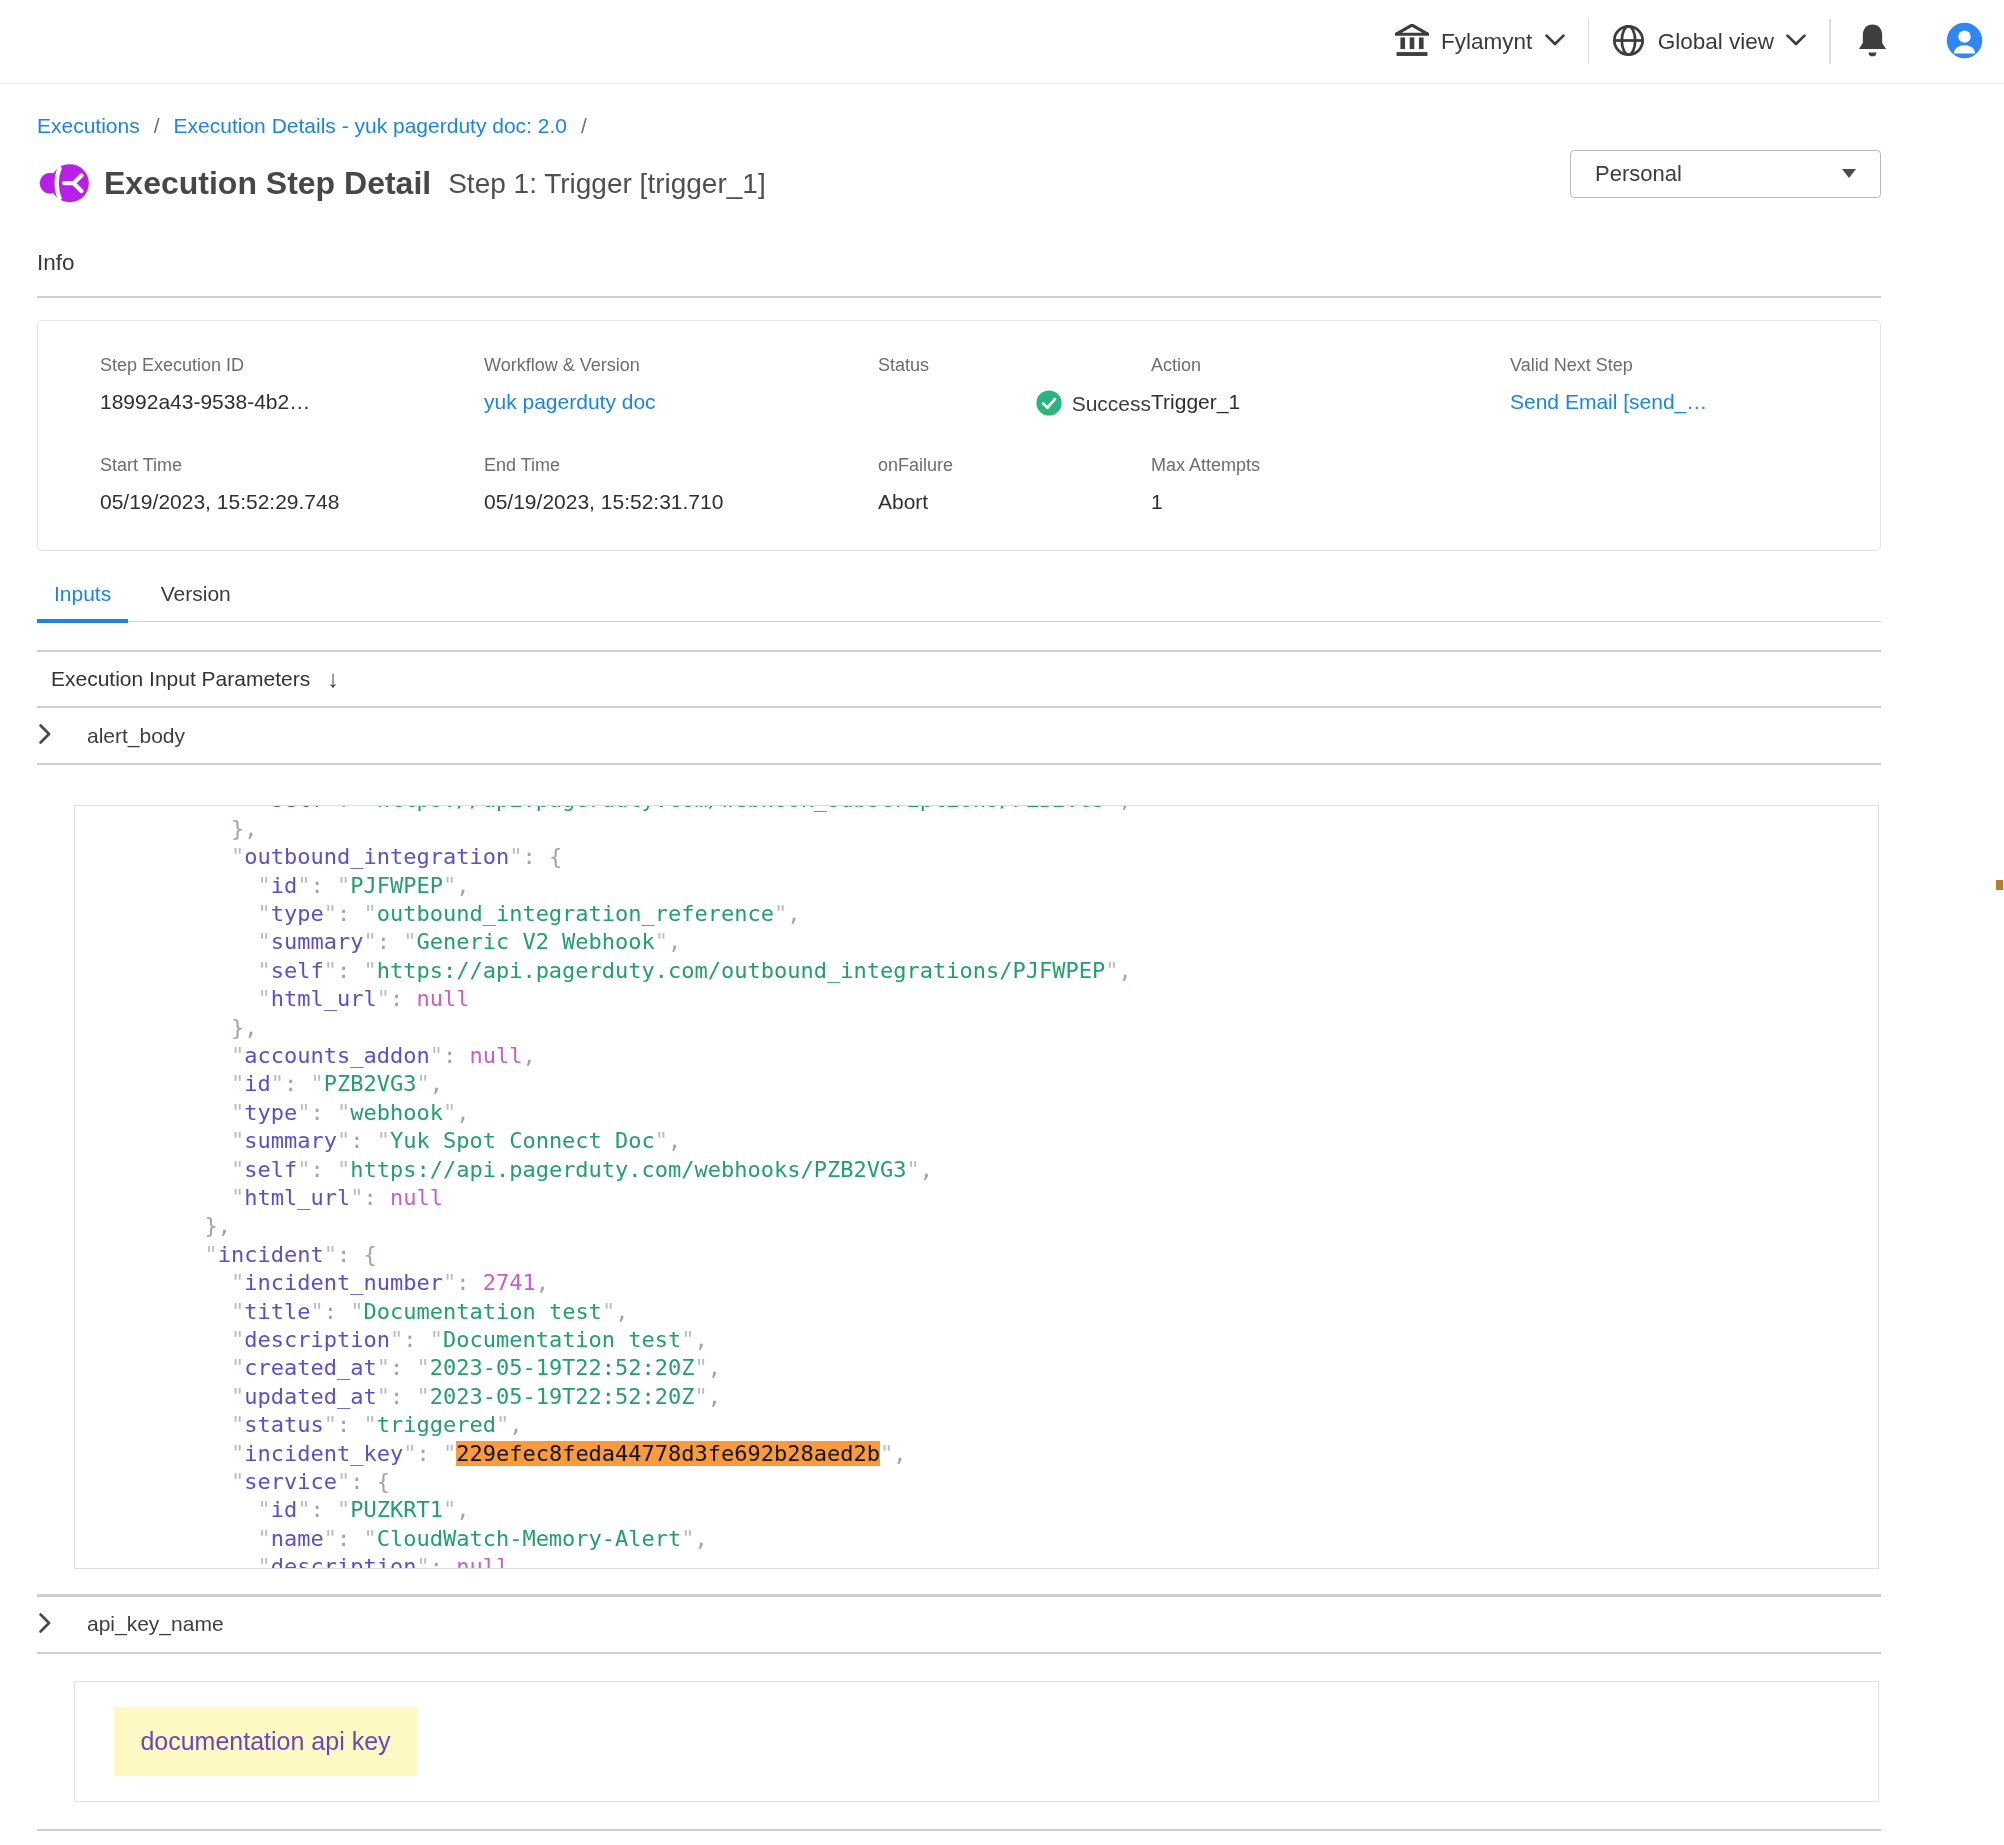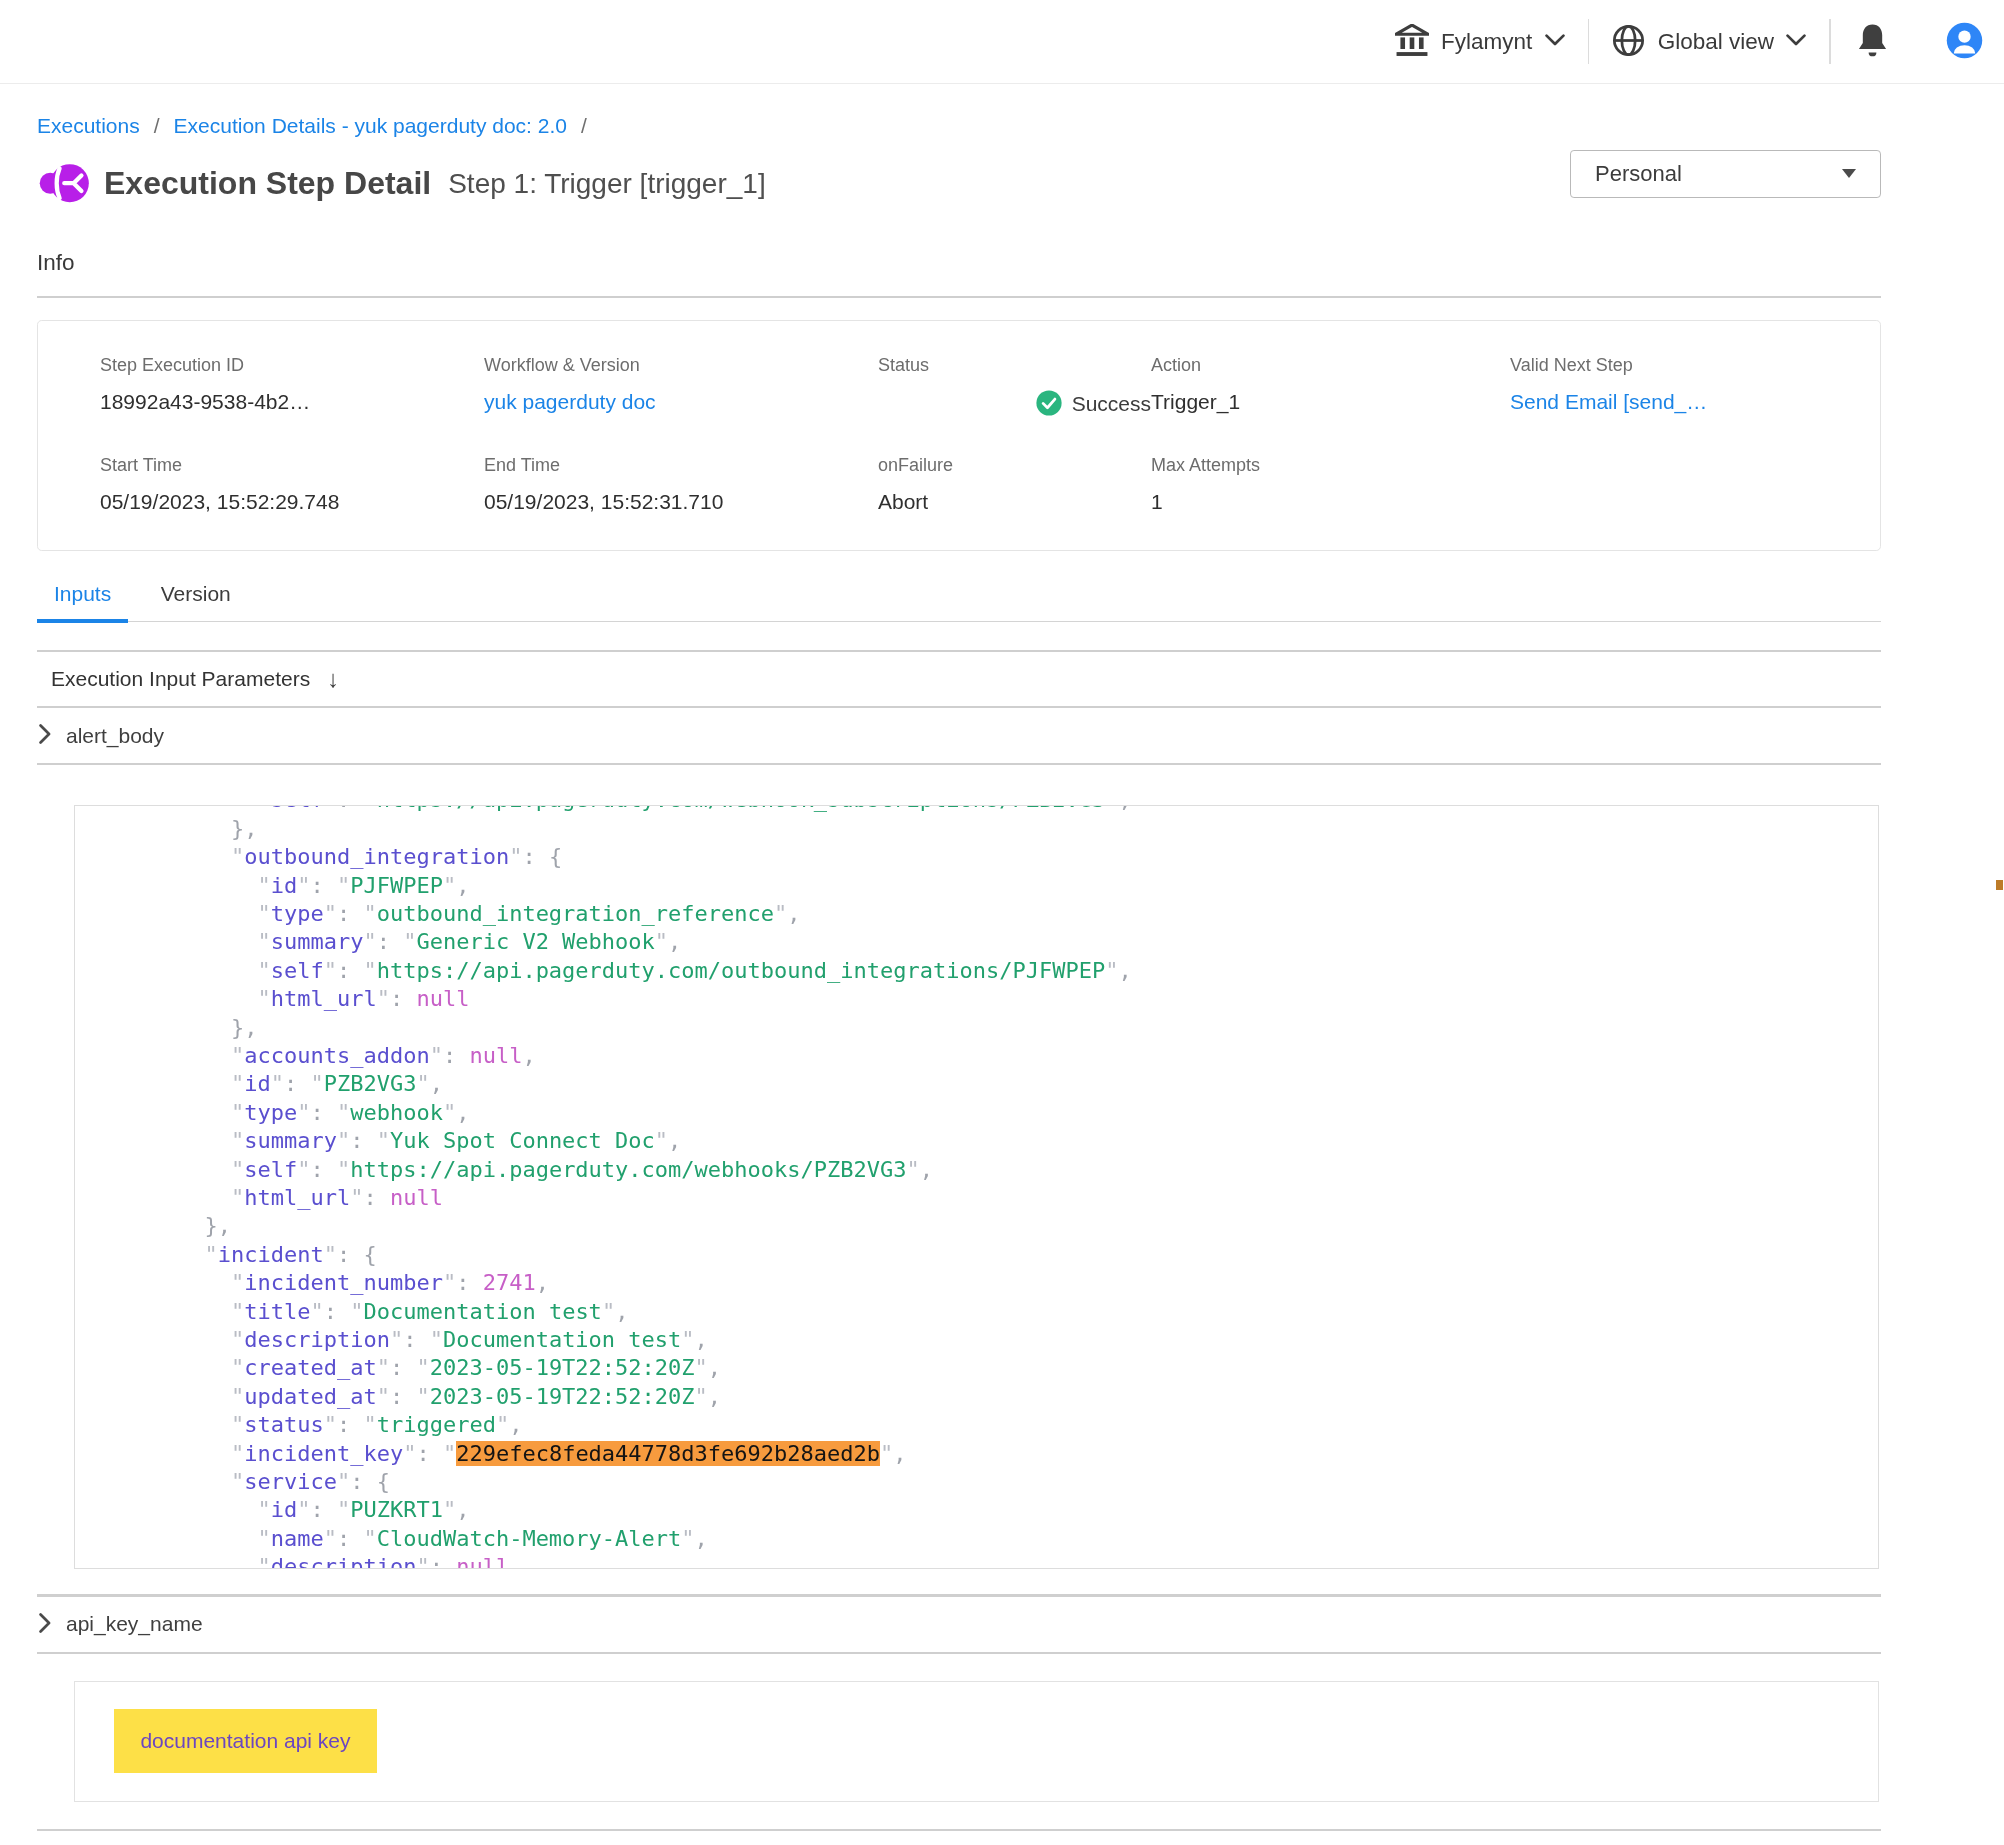--- a/index.html
+++ b/index.html
@@ -54,21 +54,21 @@
   .tab.active { color:#1b84e7; }
   .tab.active:after { content:""; position:absolute; left:0; right:0; bottom:-1.6px; height:3.9px; background:#1b84e7; }
   .tab.inactive { color:#3c3c3c; }
 
   
   .param-header { margin-top:28px; border-top:2.3px solid #cfcfcf; border-bottom:2.3px solid #cfcfcf;
        height:58px; display:flex; align-items:center; padding-left:14px; gap:17px; }
   .param-header .ph-label { font-size:21px; color:#333; }
   .dl-arrow { font-size:24px; color:#3f3f3f; font-weight:700; }
 
-  .expand-row { height:57px; display:flex; align-items:center; gap:15px; padding-left:0;
+  .expand-row { height:57px; display:flex; align-items:center; gap:36px; padding-left:0;
        border-bottom:2.3px solid #cfcfcf; cursor:pointer; }
   .expand-row.noborder { border-bottom:none; }
   .expand-row .er-label { font-size:21px; color:#3f3f3f; }
   .chev { flex:0 0 auto; margin-left:1.6px; }
 
   
   .code-block { margin-top:40px; margin-left:37px; width:1805px; height:764px;
        border:1.6px solid #ddd; overflow:hidden; background:#fff; }
   .code-inner { margin-top:-20px; padding-left:50px; }
   .code-line { white-space:pre; font-family:"DejaVu Sans Mono", monospace;
@@ -78,21 +78,21 @@
   .cq { color:#b9bcc4; }
   .cp { color:#9fa3ab; }
   .cn { color:#c75fc7; }
   .chl { background:#f79b3e; color:#141414; }
 
   .divider-after-code { border:0; height:2.3px; background:#cfcfcf; margin-top:25px; }
 
   
   .value-box { margin-top:27px; margin-left:37px; width:1805px; height:121px;
        border:1.6px solid #e2e2e2; display:flex; align-items:center; padding-left:39px; background:#fff; }
-  .chip { background:#fde047; padding:20px 26.4px; font-size:21px; color:#6b46c1; }
+  .chip { background:#fef9c3; padding:20px 26.4px; font-size:25px; color:#6b46c1; }
 
   .bottom-row { margin-top:27px; border-top:2.3px solid #cfcfcf; }
   .bottom-row .expand-row { border-bottom:none; height:70px; }
 
   
   .scroll-mark { position:absolute; right:1.6px; top:880px; width:7.8px; height:10px; background:#bd7b28; }
 </style>
 </head>
 <body>
 

